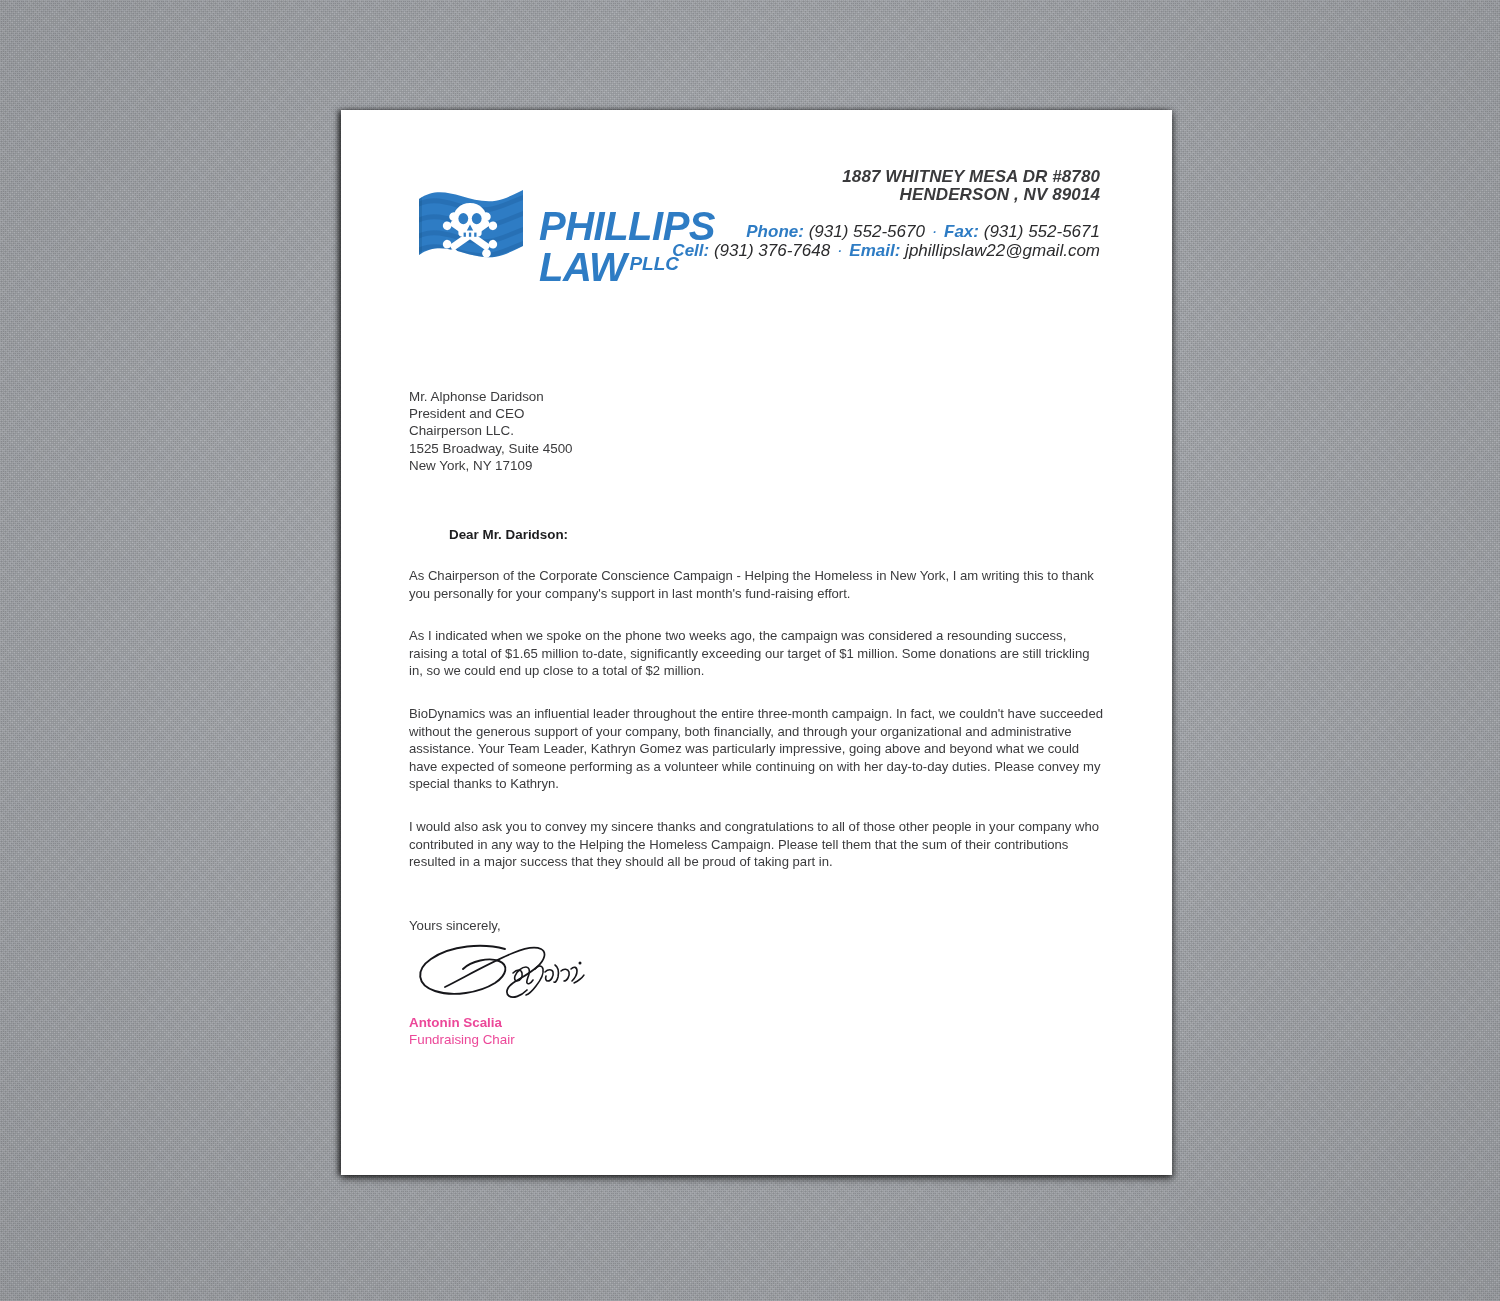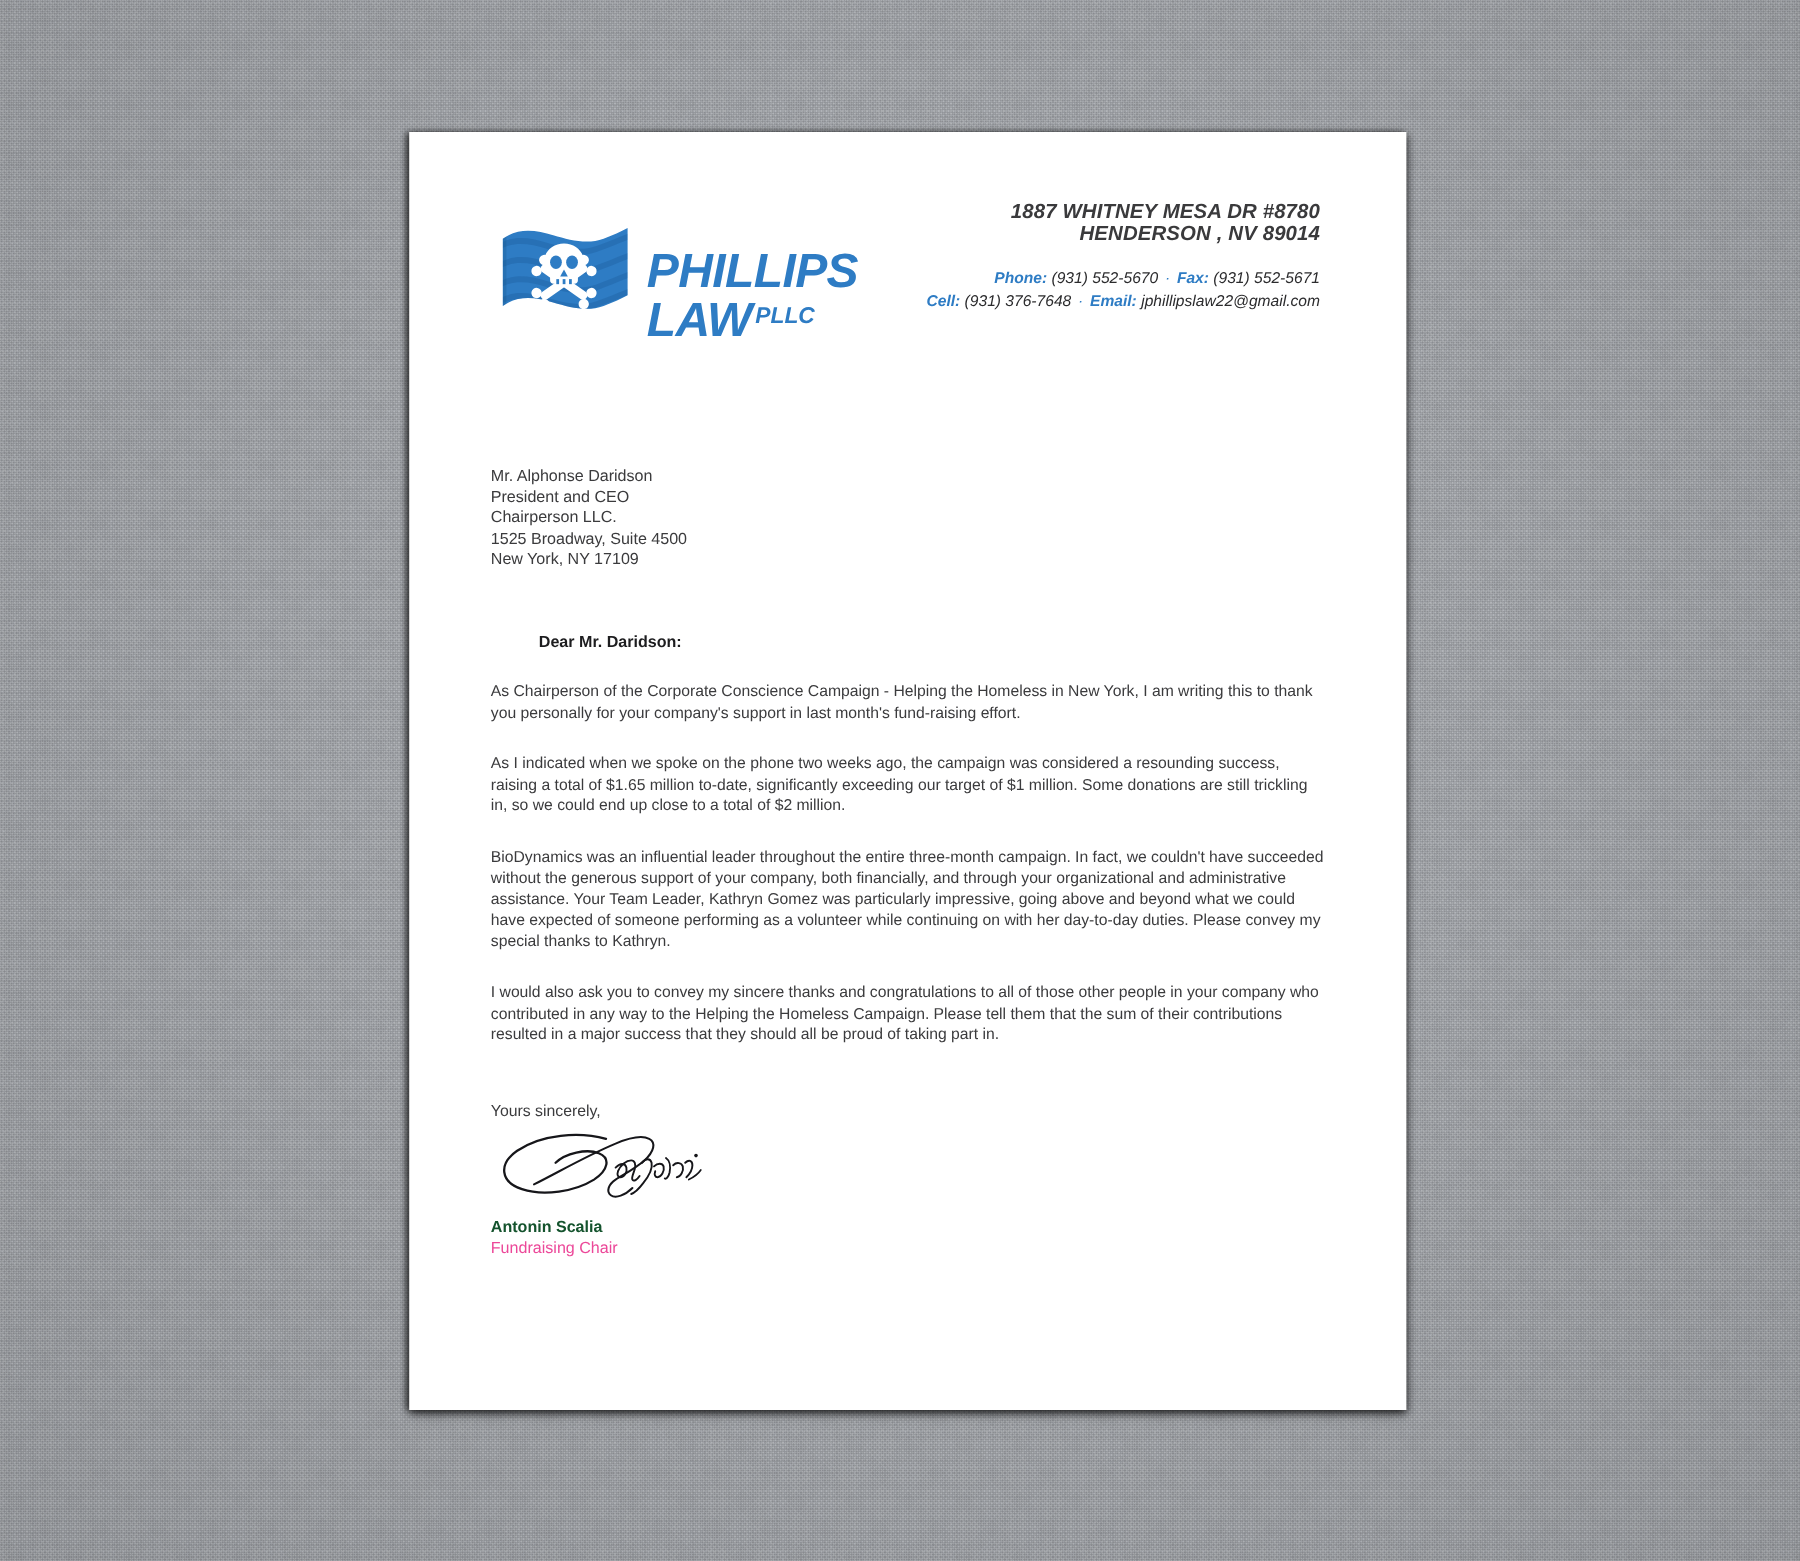--- a/index.html
+++ b/index.html
@@ -119,21 +119,21 @@
     color: #3a3a3c;
     line-height: 18px;
     letter-spacing: 0.1px;
     white-space: nowrap;
   }
   .contact-rows {
     margin-top: 18px;
   }
   .contact-line {
     font-family: "Liberation Sans", sans-serif;
-    font-size: 13px;
+    font-size: 17px;
     font-style: italic;
     color: #2b2b2d;
     line-height: 19px;
     white-space: nowrap;
   }
   .contact-line .lbl {
     color: #2e7cc4;
     font-weight: bold;
     font-style: italic;
   }
@@ -180,21 +180,21 @@
     margin-top: 6px;
     width: 190px;
     height: 68px;
   }
   .signature svg { display: block; width: 190px; height: 68px; }
 
   .signer-name {
     margin-top: 8px;
     font-size: 13.4px;
     font-weight: bold;
-    color: #14532d;
+    color: #ec4899;
   }
   .signer-title {
     margin-top: 2px;
     font-size: 13.4px;
     color: #ec4899;
   }
 </style>
 </head>
 <body>
 

